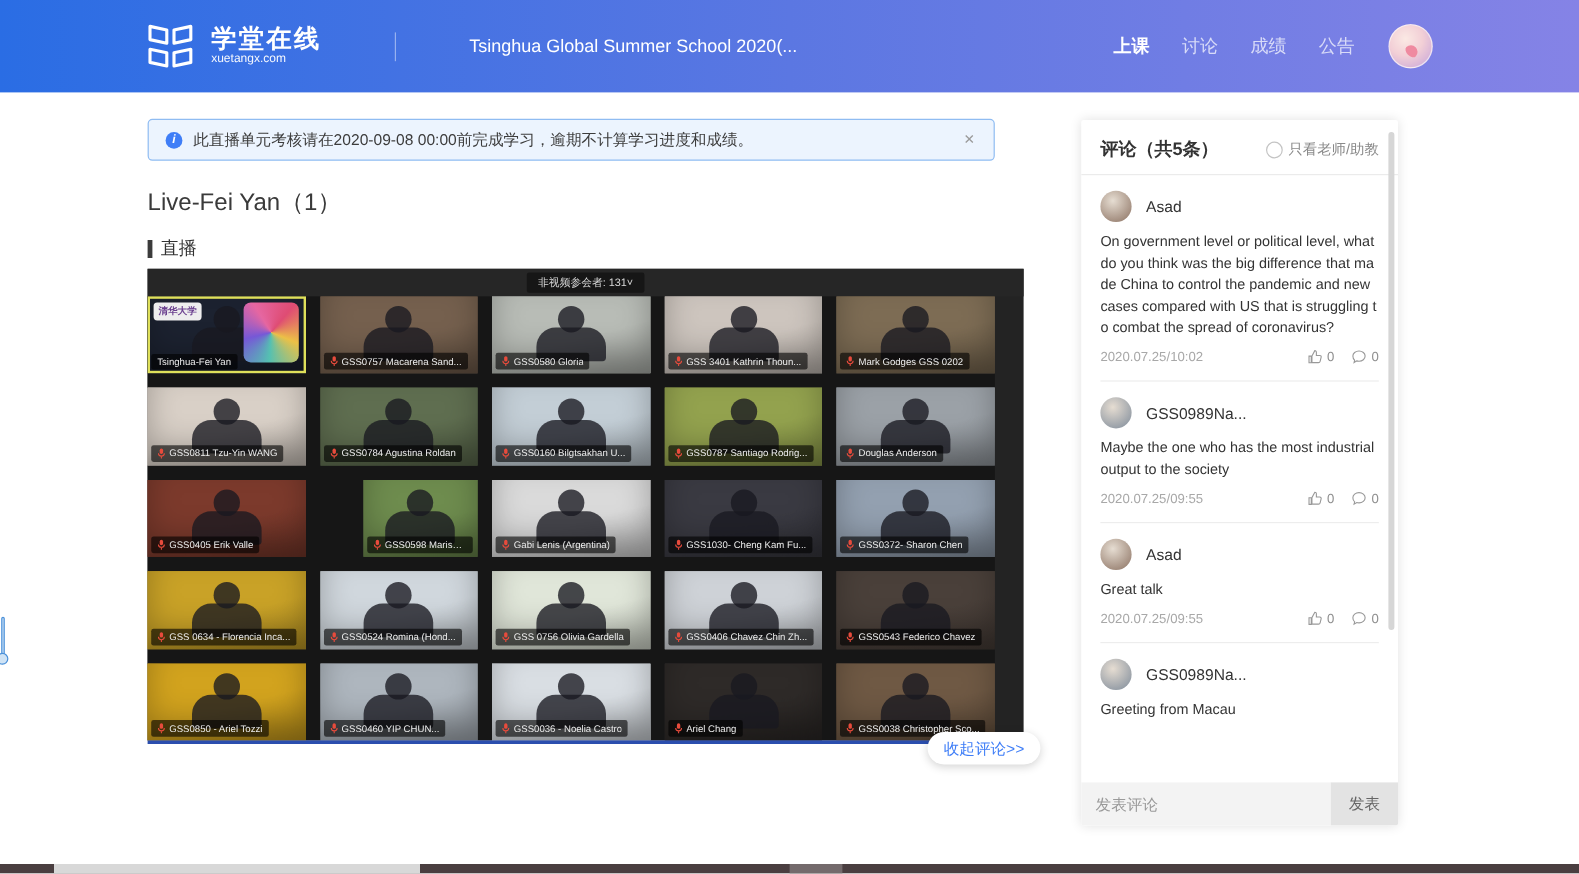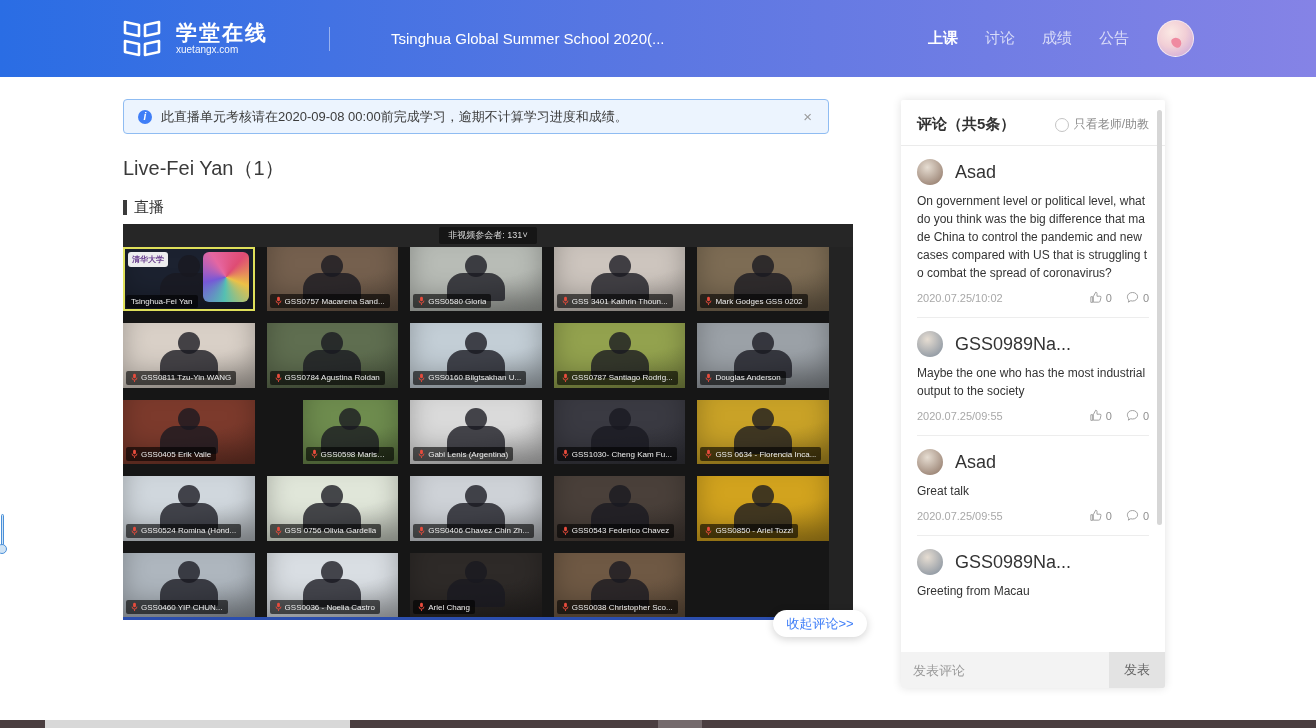--- a/index.html
+++ b/index.html
@@ -77,21 +77,21 @@
     padding:15px 16px 11px; border-bottom:1px solid #ebebeb; margin:0 0; }
   .s-title { font-size:15px; font-weight:bold; color:#333; }
   .s-filter { display:flex; align-items:center; gap:5px; cursor:pointer; }
   .radio-circle { width:14px; height:14px; border:1px solid #c4c4c4; border-radius:50%; background:#fff; }
   .s-filter-label { font-size:12px; color:#8a8a8a; }
   .comment-list { padding:0 16px; height:504px; overflow:hidden; }
   .comment { padding:13px 0 0; }
   .c-head { display:flex; align-items:center; gap:12px; margin-bottom:7px; }
   .c-avatar { width:26px; height:26px; border-radius:50%; flex:0 0 auto;
     background:radial-gradient(circle at 40% 35%, #cfc4b8, #8a7a6a); }
-  .c-author { font-size:18px; color:#333; }
+  .c-author { font-size:13px; color:#333; }
   .c-text { font-size:12px; color:#333; line-height:18px; word-break:break-all; }
   .c-meta { display:flex; align-items:center; justify-content:space-between; margin-top:9px; padding-bottom:13px; border-bottom:1px solid #ededed; }
   .c-time { font-size:11px; color:#a8a8a8; }
   .c-actions { display:flex; align-items:center; gap:14px; }
   .c-like, .c-reply { display:flex; align-items:center; gap:4px; font-size:11px; color:#8f8f8f; cursor:pointer; }
   .s-scrollthumb { position:absolute; right:3px; top:10px; width:5px; height:415px; background:#d6d6d6; border-radius:3px; }
   .s-inputbar { position:absolute; left:0; bottom:0; width:264px; height:36px; display:flex; z-index:4; }
   .s-input { flex:1; border:none; background:#f3f3f3; font-size:13px; color:#333;
     padding:0 12px; outline:none; font-family:inherit; }
   .s-input::placeholder { color:#9a9a9a; }
@@ -327,20 +327,32 @@
     <div class="tile-label">
       <svg class="mic-icon" width="7" height="10" viewBox="0 0 10 13">
         <rect x="3" y="0.5" width="4" height="6.5" rx="2" fill="#e84b3c"></rect>
         <path d="M1.5 6a3.5 3.5 0 0 0 7 0" stroke="#e84b3c" stroke-width="1.3" fill="none"></path>
         <line x1="5" y1="9.8" x2="5" y2="12.3" stroke="#e84b3c" stroke-width="1.3"></line>
       </svg>
       <span class="tile-name">GSS1030- Cheng Kam Fu...</span>
     </div>
   </div>
 
+  <div class="tile" style="background: linear-gradient(165deg, rgb(147, 160, 176) 55%, rgba(0, 0, 0, 0.35) 130%), rgb(147, 160, 176);">
+    <div class="figure"></div>
+
+    <div class="tile-label">
+      <svg class="mic-icon" width="7" height="10" viewBox="0 0 10 13">
+        <rect x="3" y="0.5" width="4" height="6.5" rx="2" fill="#e84b3c"></rect>
+        <path d="M1.5 6a3.5 3.5 0 0 0 7 0" stroke="#e84b3c" stroke-width="1.3" fill="none"></path>
+        <line x1="5" y1="9.8" x2="5" y2="12.3" stroke="#e84b3c" stroke-width="1.3"></line>
+      </svg>
+      <span class="tile-name">GSS0372- Sharon Chen</span>
+    </div>
+  </div>
 
   <div class="tile" style="background: linear-gradient(165deg, rgb(201, 162, 39) 55%, rgba(0, 0, 0, 0.35) 130%), rgb(201, 162, 39);">
     <div class="figure"></div>
 
     <div class="tile-label">
       <svg class="mic-icon" width="7" height="10" viewBox="0 0 10 13">
         <rect x="3" y="0.5" width="4" height="6.5" rx="2" fill="#e84b3c"></rect>
         <path d="M1.5 6a3.5 3.5 0 0 0 7 0" stroke="#e84b3c" stroke-width="1.3" fill="none"></path>
         <line x1="5" y1="9.8" x2="5" y2="12.3" stroke="#e84b3c" stroke-width="1.3"></line>
       </svg>

